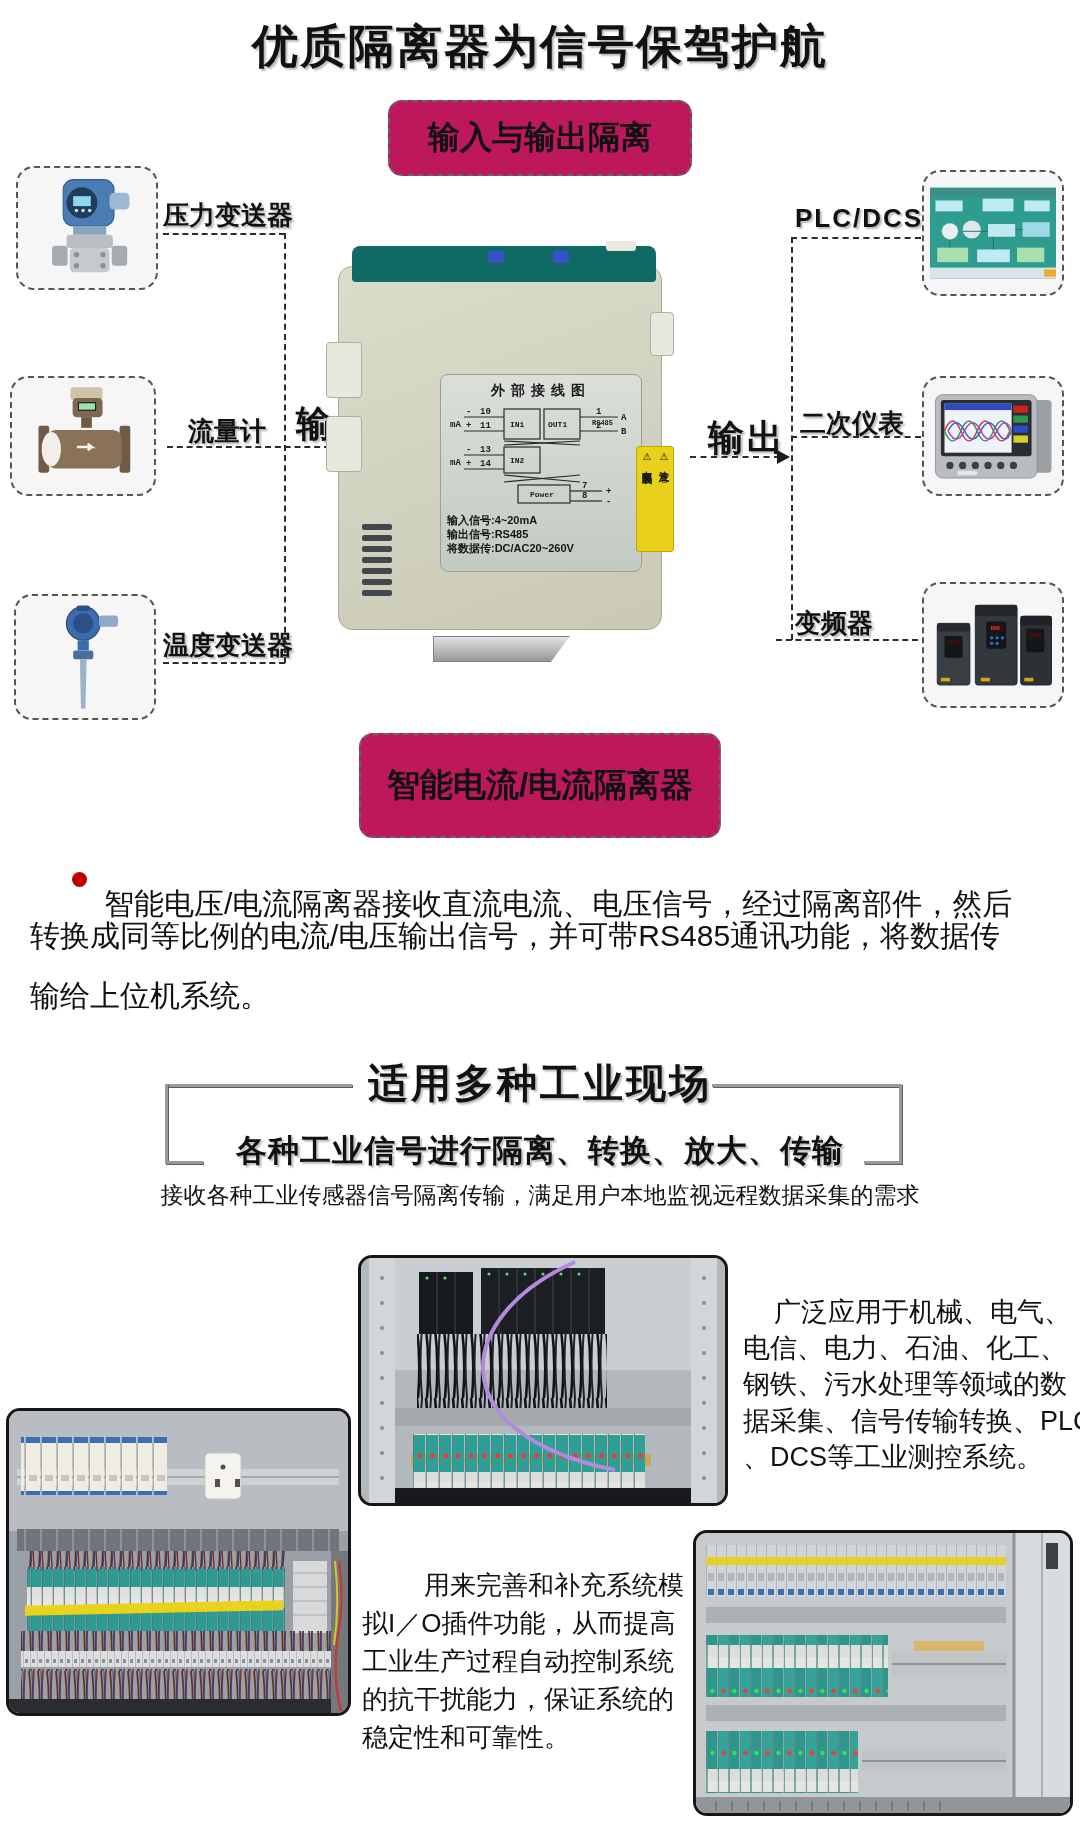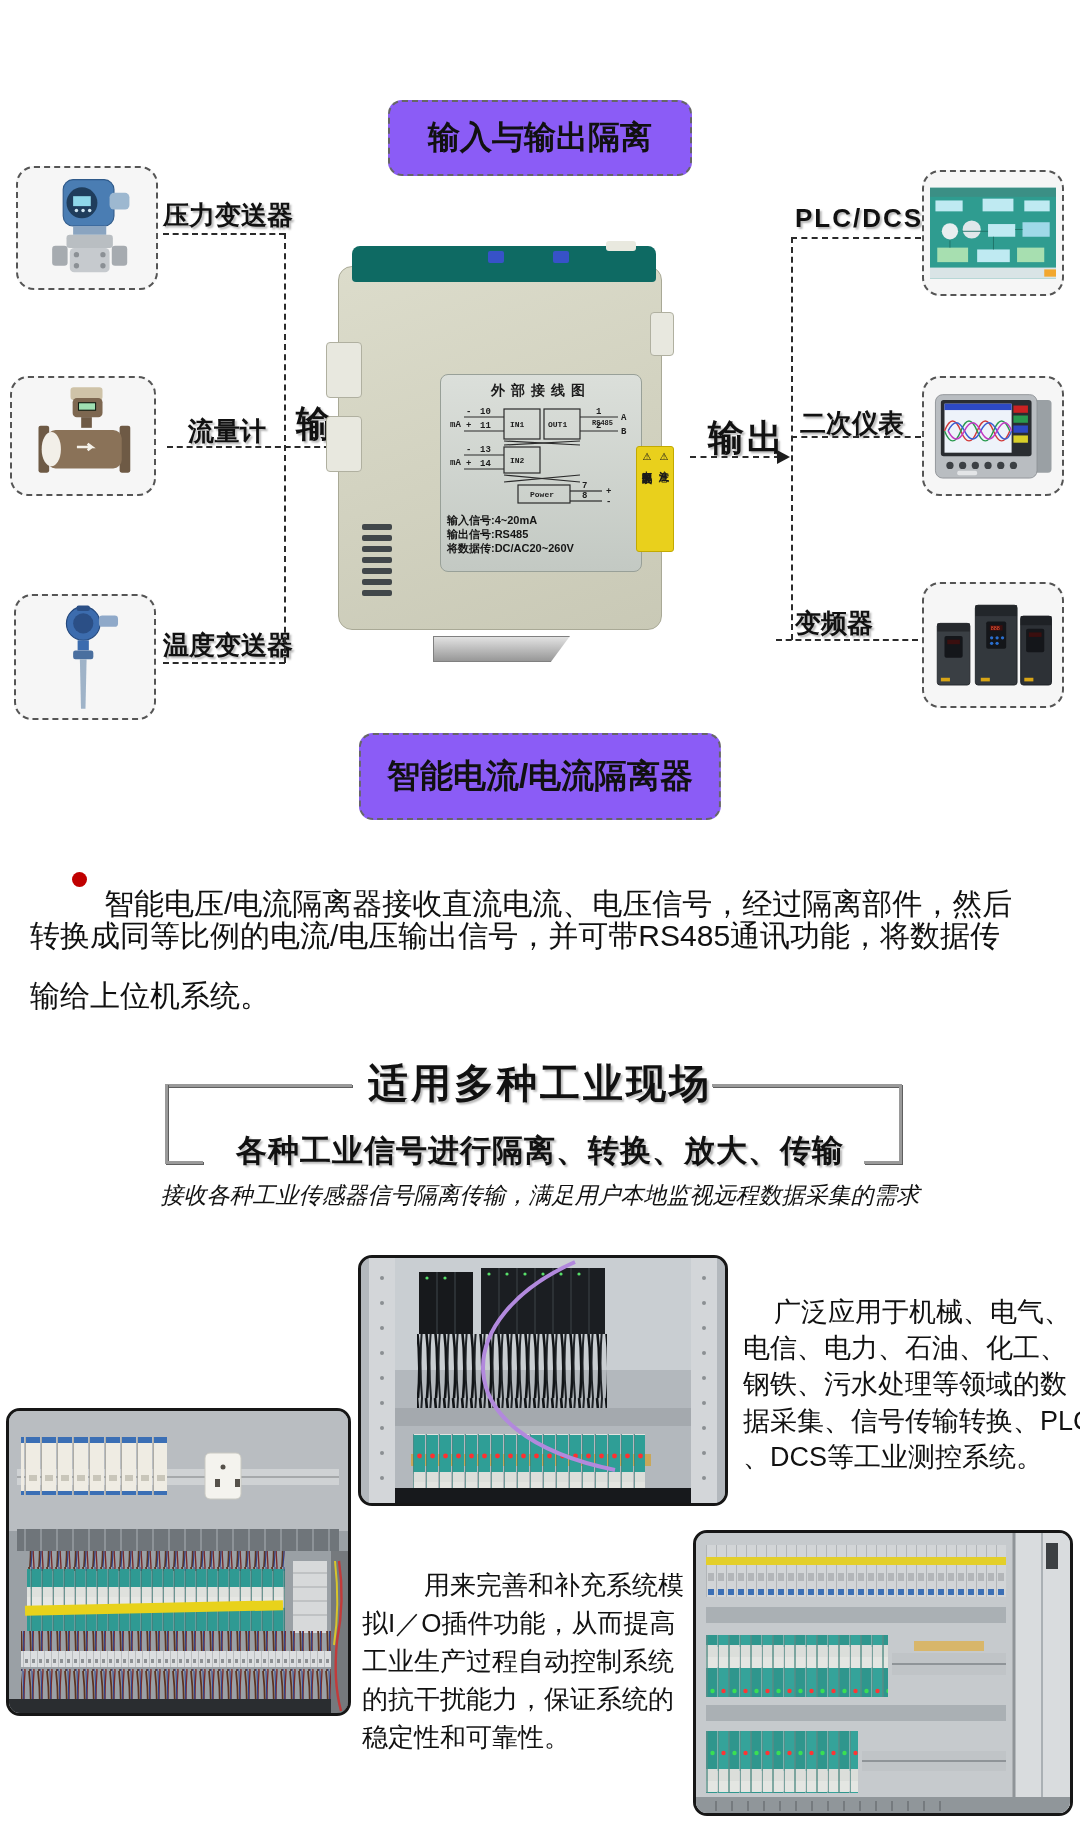--- a/index.html
+++ b/index.html
@@ -1,24 +1,24 @@
 <!DOCTYPE html>
 <html><head>
 <meta charset="utf-8">
 <style>
   html,body{margin:0;padding:0;background:#fff;}
   body{width:1080px;font-family:"Liberation Sans","DejaVu Sans",sans-serif;color:#111;}
   .page{position:relative;width:1080px;height:1832px;background:#fff;overflow:hidden;}
   .abs{position:absolute;}
   .shadowed{text-shadow:2px 2px 2px rgba(0,0,0,.28);}
   .page-title{top:16px;left:0;width:100%;text-align:center;font-size:46px;font-weight:900;letter-spacing:2px;}
-  .badge{left:50%;transform:translateX(-50%);background:#8b5cf6;border:2px dashed #666;border-radius:14px;
+  .badge{left:50%;transform:translateX(-50%);background:#be185d;border:2px dashed #666;border-radius:14px;
          font-weight:900;text-align:center;white-space:nowrap;}
   .badge1{top:100px;font-size:32px;padding:14px 38px;}
-  .badge2{top:733px;font-size:33px;padding:19px 26px;}
+  .badge2{top:733px;font-size:33px;padding:28px 26px;}
   .card{background:#f6f6f6;border:2px dashed #555;border-radius:18px;overflow:hidden;
         display:flex;align-items:center;justify-content:center;}
   .card svg{width:92%;height:92%;}
   .dev-label{font-size:26px;font-weight:800;white-space:nowrap;}
   .io-label{font-size:36px;font-weight:900;white-space:nowrap;letter-spacing:3px;}
   .dash-h{border-top:2px dashed #2b2b2b;}
   .dash-v{border-left:2px dashed #2b2b2b;}
   .ah{width:0;height:0;border-left:13px solid #1d1d1d;border-top:7px solid transparent;border-bottom:7px solid transparent;}
   
   .module{left:338px;top:246px;width:332px;height:402px;}
@@ -38,35 +38,36 @@
           border-radius:3px;display:flex;justify-content:center;gap:3px;padding-top:4px;box-sizing:border-box;}
   .m-warn span{writing-mode:vertical-rl;font-size:10px;font-weight:800;color:#1a1a1a;letter-spacing:1px;}
   .m-clip{position:absolute;left:95px;bottom:-14px;width:135px;height:24px;border:1px solid #808080;
           background:linear-gradient(180deg,#e2e2e2,#979797);clip-path:polygon(0 0,100% 0,86% 100%,0 100%);}
   .wd{display:block;margin:3px auto 2px;}
   .wd text{font-family:"Liberation Mono","DejaVu Sans Mono",monospace;font-weight:700;fill:#1d1d1d;}
   
   .brk{background:#9a9a9a;box-shadow:1px 1px 0 #5f5f5f;}
   .sec3-title{top:1056px;left:0;width:100%;text-align:center;font-size:40px;font-weight:900;letter-spacing:3px;}
   .sec3-sub{top:1130px;left:0;width:100%;text-align:center;font-size:31px;font-weight:700;letter-spacing:1px;}
-  .sec3-note{top:1180px;left:0;width:100%;text-align:center;font-size:23px;font-weight:500;font-style:italic;}
+  .sec3-note{top:1180px;left:0;width:100%;text-align:center;font-size:23px;font-weight:500;}
   
   .intro-line{font-size:30px;line-height:36px;white-space:nowrap;}
   .dot{position:absolute;left:72px;top:872px;width:15px;height:15px;border-radius:50%;background:#c00000;}
   
   .photo{border:3px solid #161616;border-radius:14px;overflow:hidden;background:#9aa0a5;}
   .photo svg{display:block;width:100%;height:100%;}
   .app-line{font-size:27px;line-height:30px;white-space:nowrap;}
   .app-line2{font-size:26px;line-height:30px;white-space:nowrap;}
 </style>
 </head>
 <body>
 
 <div class="page">
 
+  <div class="abs page-title shadowed">优质隔离器为信号保驾护航</div>
   <div class="abs badge badge1">输入与输出隔离</div>
 
   <div class="abs card" style="left:16px;top:166px;width:138px;height:120px">
     <svg viewBox="0 0 100 100">
       <rect x="28" y="6" width="46" height="42" rx="9" fill="#4a7db3" stroke="#2f5a8a"></rect>
       <rect x="70" y="18" width="18" height="15" rx="4" fill="#9db8d0"></rect>
       <circle cx="45" cy="27" r="14" fill="#1f3d5c"></circle>
       <rect x="37" y="21" width="16" height="9" fill="#8fd8ea"></rect>
       <circle cx="40" cy="34" r="1.6" fill="#cfe6f2"></circle>
         <circle cx="46" cy="34" r="1.6" fill="#cfe6f2"></circle>

